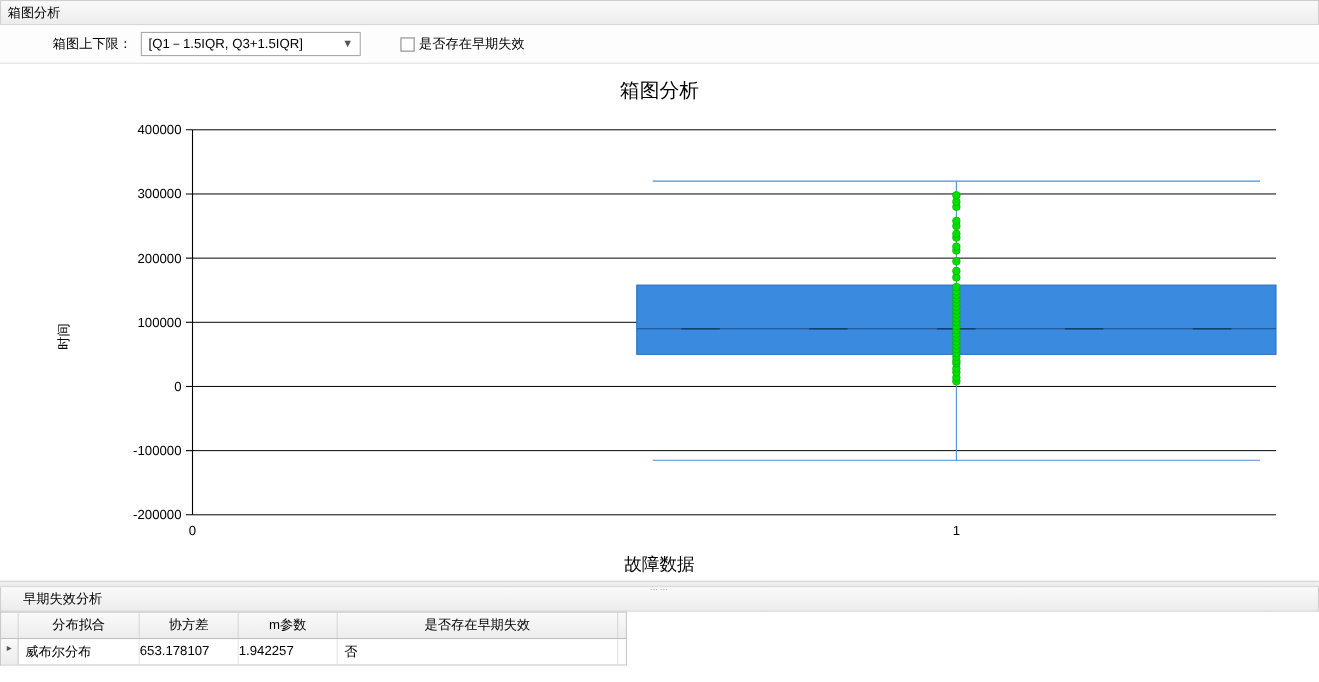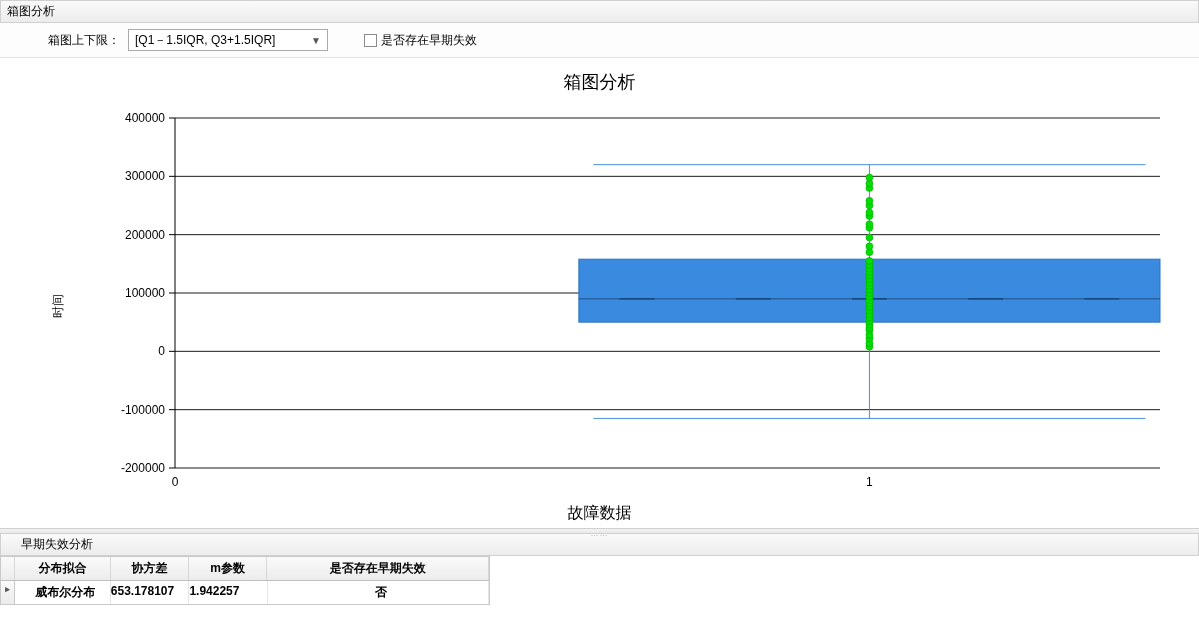--- a/index.html
+++ b/index.html
@@ -10,27 +10,27 @@
     .select { display:inline-flex; align-items:center; justify-content:space-between; width: 200px; height: 22px; border: 1px solid #a9a9a9; background: #fff; padding: 0 6px; font-size: 12px; cursor: pointer; }
     .select .caret { font-size: 10px; color: #555; }
     .checkbox-wrap { display: inline-flex; align-items:center; gap: 4px; margin-left: 28px; cursor:pointer;}
     .checkbox { width: 13px; height: 13px; border: 1px solid #8a8a8a; background: #fff; }
     .chart-area { position: relative; width: 1199px; height: 470px; }
     .chart-title { position:absolute; top:12px; left:0; right:0; text-align:center; font-size: 18px; }
     svg.plot { position:absolute; top:40px; left:0; }
     .xlabel { position:absolute; bottom:4px; left:0; right:0; text-align:center; font-size:16px;}
     .ylabel { position:absolute; left:50px; top:260px; transform: rotate(-90deg); transform-origin: left top; font-size:12px;}
     .splitter { height:6px; background: linear-gradient(#f3f3f3,#e9e9e9); border-top:1px solid #d0d0d0; border-bottom:1px solid #d0d0d0; text-align:center; font-size:8px; color:#999; letter-spacing:1px;}
-    .grid-wrap { width: 490px; font-weight: bold; }
+    .grid-wrap { width: 570px; }
     .grid-header { display:flex; background: linear-gradient(#fafafa,#ececec); border:1px solid #c9c9c9; border-bottom:1px solid #c0c0c0; }
     .gh { border-right: 1px solid #d7d7d7; text-align:center; padding:3px 0; font-size:12px;}
     .grid-row { display:flex; border-left:1px solid #c9c9c9; border-right:1px solid #c9c9c9; border-bottom:1px solid #c9c9c9;}
     .gc { border-right:1px solid #e5e5e5; padding:3px 0; font-size:12px;}
     .rowhdr { width:16px; background: linear-gradient(#fafafa,#ececec); text-align:center; color:#555; font-size:9px; border-right:1px solid #c9c9c9;}
-    .w0 {width:16px;} .w1{width:110px;} .w2{width:90px;text-align:center;} .w3{width:90px;} .w4{width:255px;} .tar{text-align:left; padding-right:6px;} .tal{text-align:center; padding-left:6px;}
+    .w0 {width:16px;} .w1{width:110px;} .w2{width:90px;text-align:center;} .w3{width:90px;} .w4{width:255px;} .tar{text-align:left; padding-right:6px;} .tal{text-align:left; padding-left:6px;}
   </style>
 </head>
 <body>
 
 <div class="panel-title">箱图分析</div>
 
 <div class="toolbar">
   <label>箱图上下限：</label>
   <div class="select">
     <span>[Q1－1.5IQR, Q3+1.5IQR]</span>

